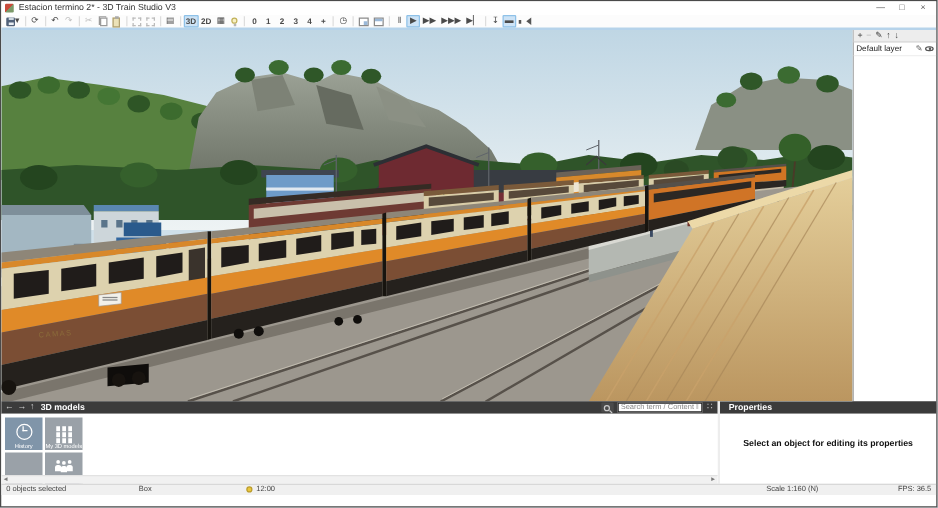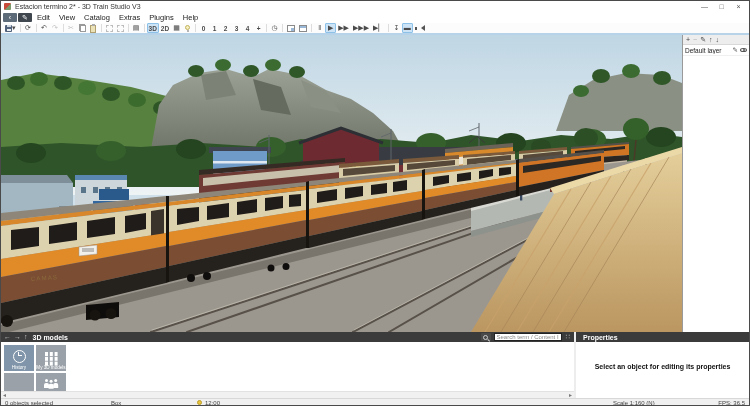--- a/index.html
+++ b/index.html
@@ -107,30 +107,20 @@
   <div class="titlebar">
     <div class="app-ic"></div>
     <div class="title-text">Estacion termino 2* - 3D Train Studio V3</div>
     <div class="wctrl">
       <div class="wbtn">—</div>
       <div class="wbtn">□</div>
       <div class="wbtn">×</div>
     </div>
   </div>
 
-  <div class="menubar">
-    <div class="mmode back"><span>‹</span></div>
-    <div class="mmode brush"><span>✎</span></div>
-    <div class="mitem">Edit</div>
-    <div class="mitem">View</div>
-    <div class="mitem">Catalog</div>
-    <div class="mitem">Extras</div>
-    <div class="mitem">Plugins</div>
-    <div class="mitem">Help</div>
-  </div>
 
   <div class="toolbar">
     <div class="tbtn">
         <span class="ic ic-floppy"></span>
         <span class="g">▾</span>
       </div>
     <div class="tsep"></div>
     <div class="tbtn">
         <span class="g">⟳</span>
       </div>

